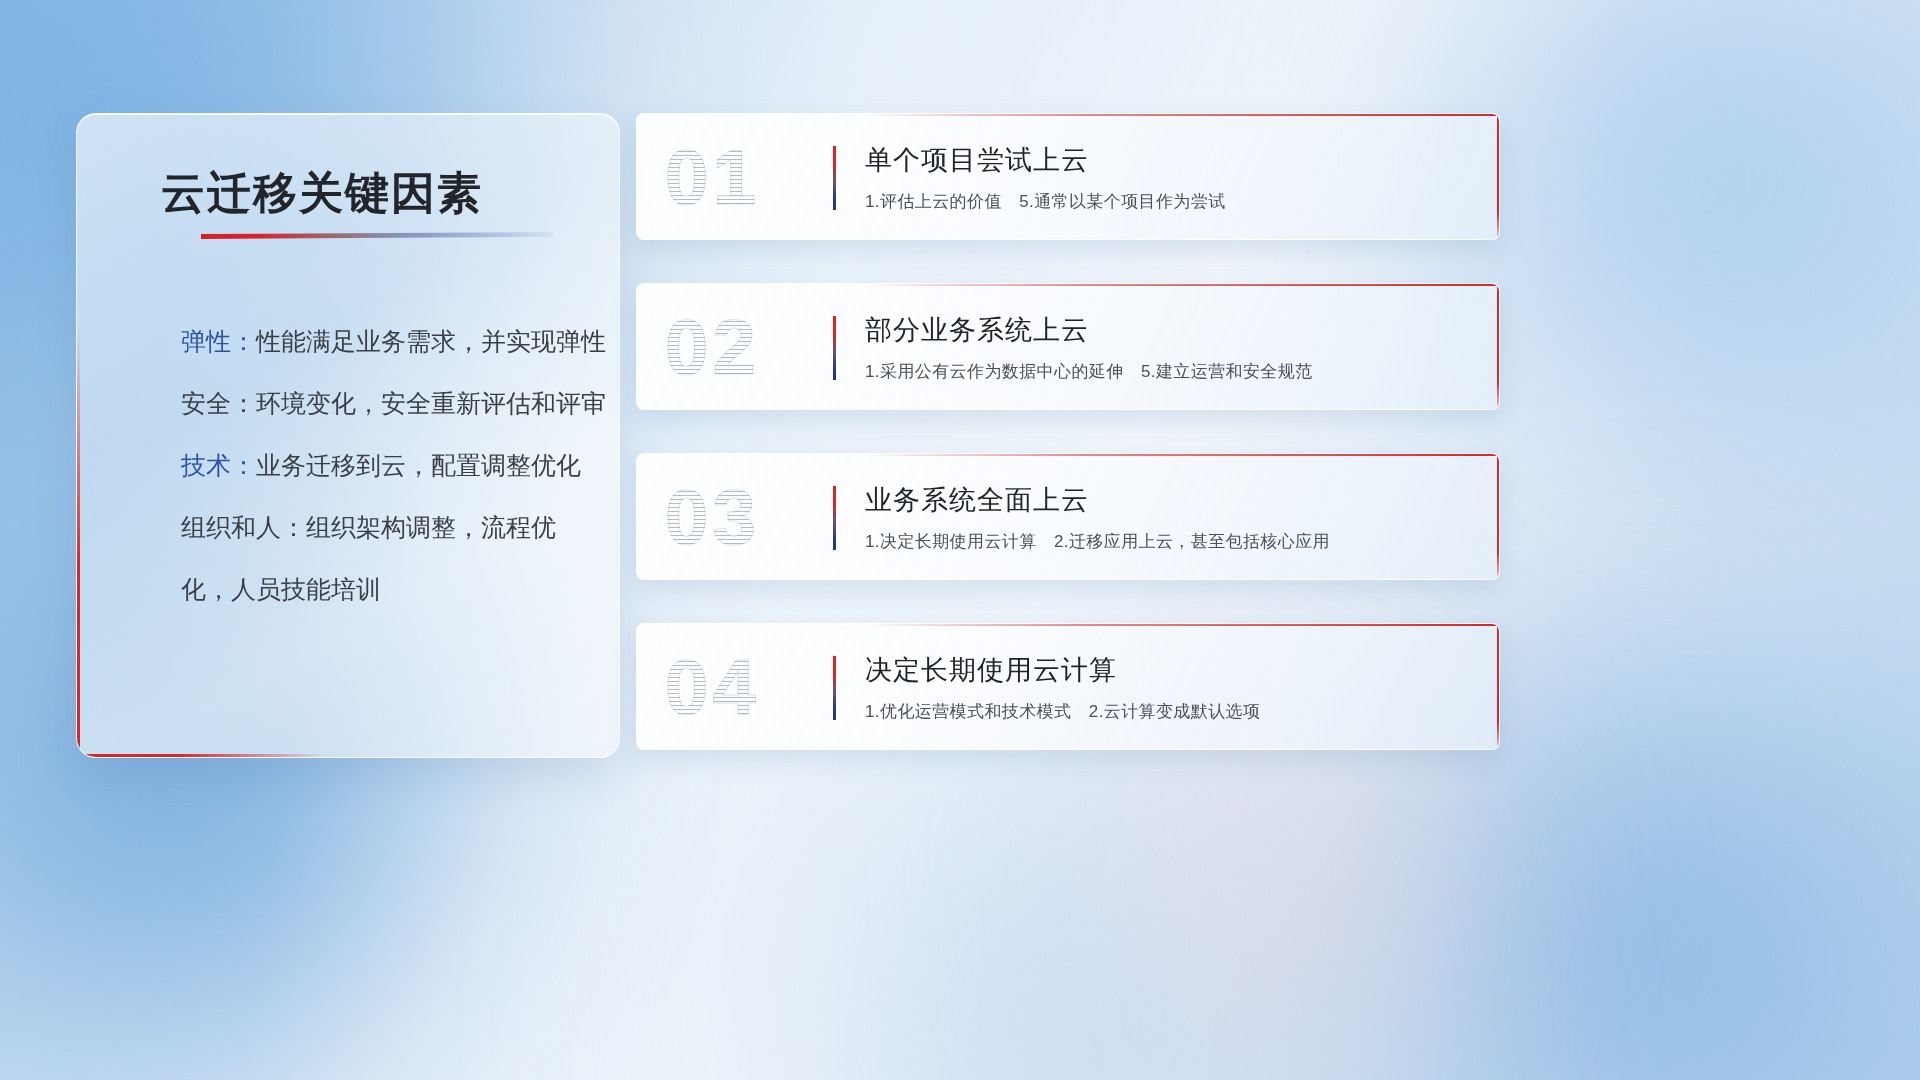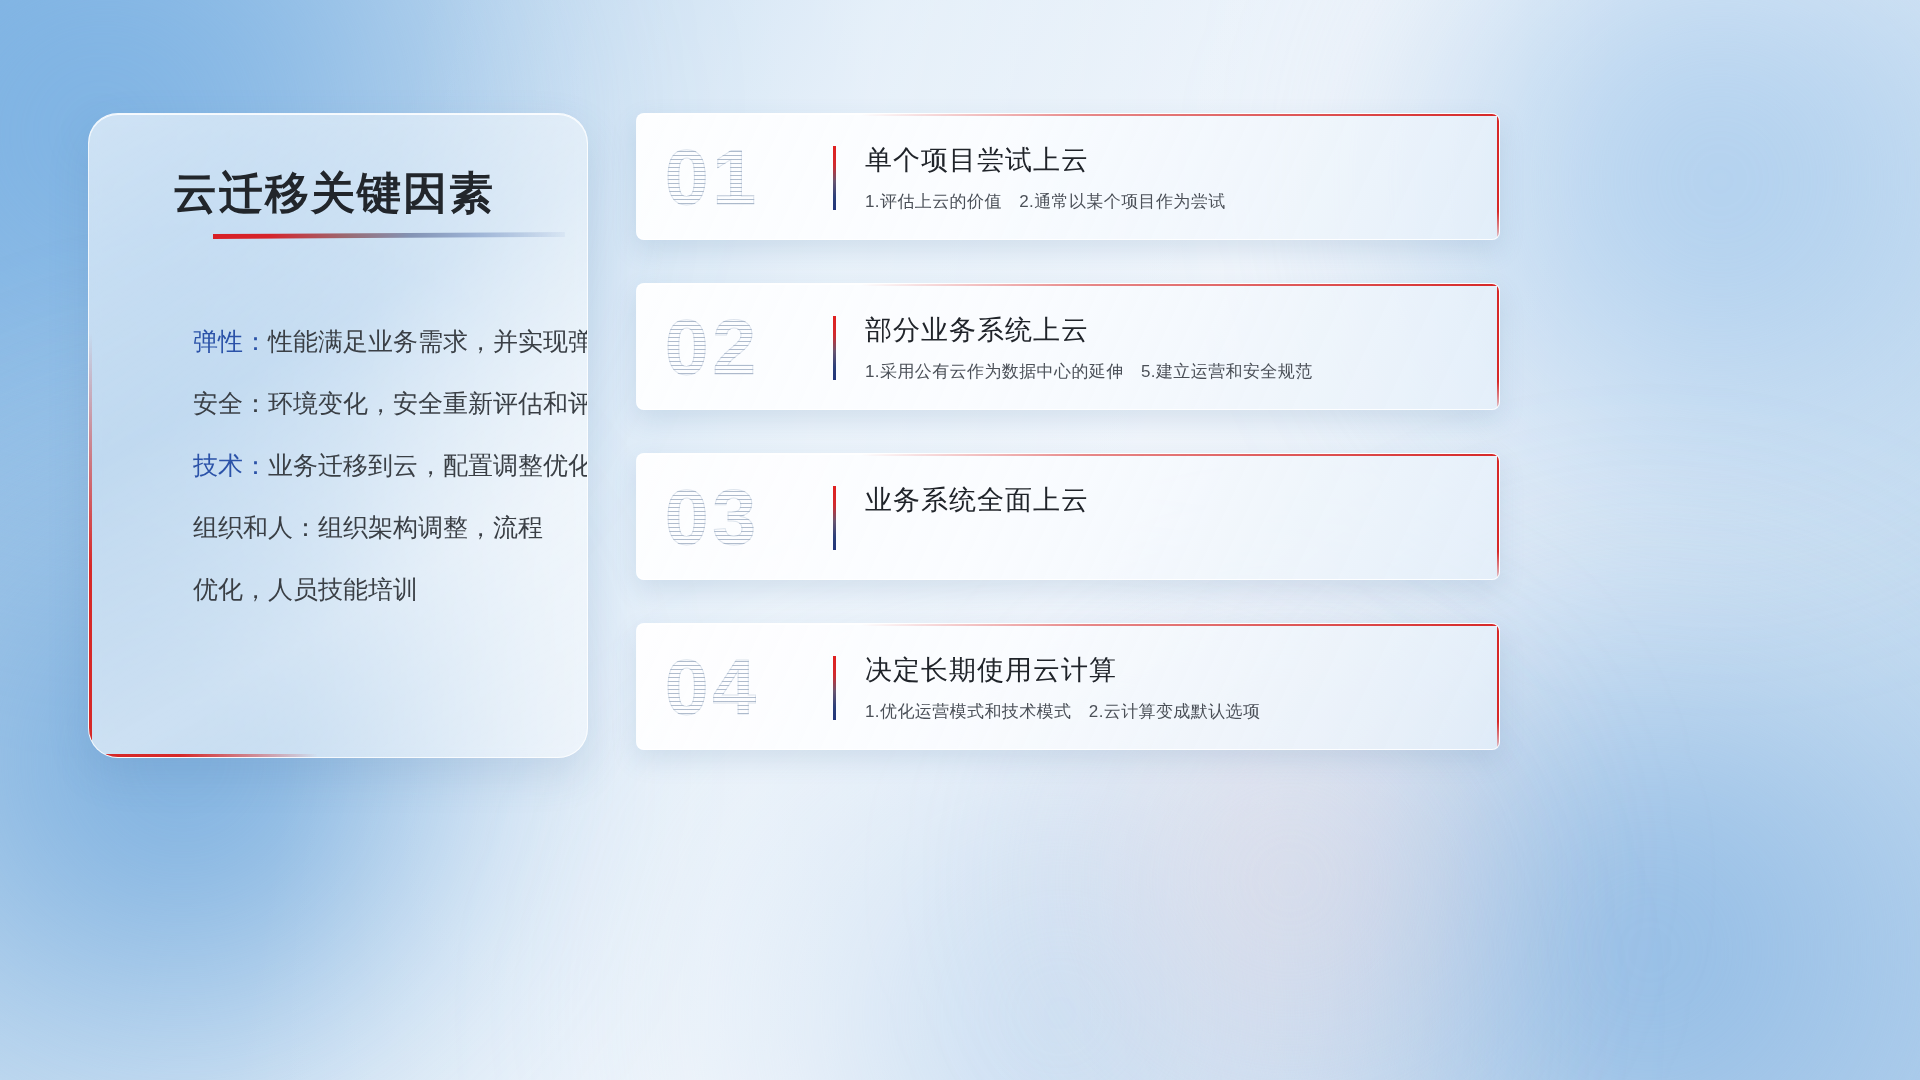--- a/index.html
+++ b/index.html
@@ -30,28 +30,27 @@
            background:radial-gradient(circle at 50% 45%,rgba(176,206,236,.75),rgba(176,206,236,0) 72%); }
   .blob-f{ left:980px; top:620px; width:620px; height:520px;
            background:radial-gradient(circle at 50% 50%,rgba(232,214,222,.55),rgba(232,214,222,0) 70%); }
   .bg-sheen{
     position:absolute; inset:0;
     background:linear-gradient(100deg,rgba(255,255,255,0) 20%,rgba(255,255,255,.34) 42%,rgba(255,255,255,.12) 58%,rgba(255,255,255,0) 78%);
   }
 
   
   #left-panel{
-    position:absolute; left:76px; top:113px; width:500px; height:645px;
-    border-radius:30px;
+    position:absolute; left:76px; top:113px; width:544px; height:645px;
+    border-radius:20px;
     background:linear-gradient(150deg,rgba(255,255,255,.62) 0%,rgba(255,255,255,.40) 38%,rgba(255,255,255,.58) 70%,rgba(255,255,255,.44) 100%);
     border:1px solid rgba(255,255,255,.78);
     box-shadow:0 16px 42px rgba(66,110,160,.16), inset 0 1px 0 rgba(255,255,255,.85);
     backdrop-filter:blur(6px);
     overflow:hidden;
-    margin-left:12px;
   }
   #left-panel::after{
     content:""; position:absolute; left:0; bottom:0; width:3px; height:66%;
     background:linear-gradient(to bottom,rgba(214,40,40,0) 0%,#d62828 55%,#d62828 100%);
     border-bottom-left-radius:22px;
   }
   #left-panel::before{
     content:""; position:absolute; left:0; bottom:0; width:46%; height:3px;
     background:linear-gradient(to right,#d62828 0%,#d62828 40%,rgba(214,40,40,0) 100%);
   }
@@ -143,36 +142,37 @@
       <div class="factor-row wrap"><span class="lbl dark">组织和人：</span><span class="txt">组织架构调整，流程优化，人员技能培训</span></div>
     </div>
 </section>
 
 <section id="cards">
     <article class="card">
       <div class="card-num">01</div>
       <div class="card-bar"></div>
       <div class="card-body">
         <h2 class="card-title">单个项目尝试上云</h2>
-        <p class="card-desc">1.评估上云的价值　2.通常以某个项目作为尝试</p>
+        <p class="card-desc">1.评估上云的价值　5.通常以某个项目作为尝试</p>
       </div>
     </article>
     <article class="card">
       <div class="card-num">02</div>
       <div class="card-bar"></div>
       <div class="card-body">
         <h2 class="card-title">部分业务系统上云</h2>
         <p class="card-desc">1.采用公有云作为数据中心的延伸　5.建立运营和安全规范</p>
       </div>
     </article>
     <article class="card">
       <div class="card-num">03</div>
       <div class="card-bar"></div>
       <div class="card-body">
         <h2 class="card-title">业务系统全面上云</h2>
+        <p class="card-desc">1.决定长期使用云计算　2.迁移应用上云，甚至包括核心应用</p>
       </div>
     </article>
     <article class="card">
       <div class="card-num">04</div>
       <div class="card-bar"></div>
       <div class="card-body">
         <h2 class="card-title">决定长期使用云计算</h2>
         <p class="card-desc">1.优化运营模式和技术模式　2.云计算变成默认选项</p>
       </div>
     </article>

